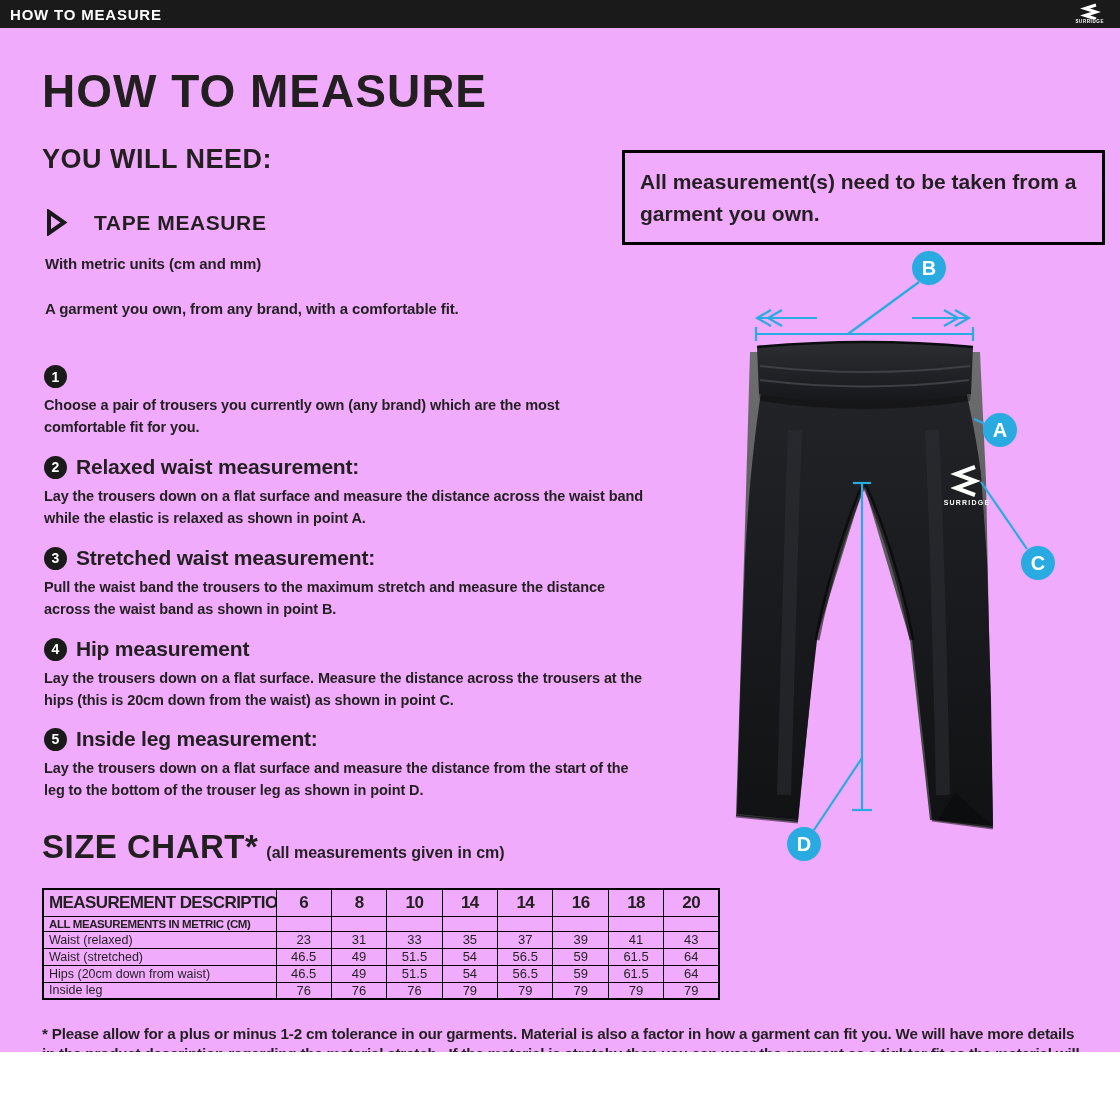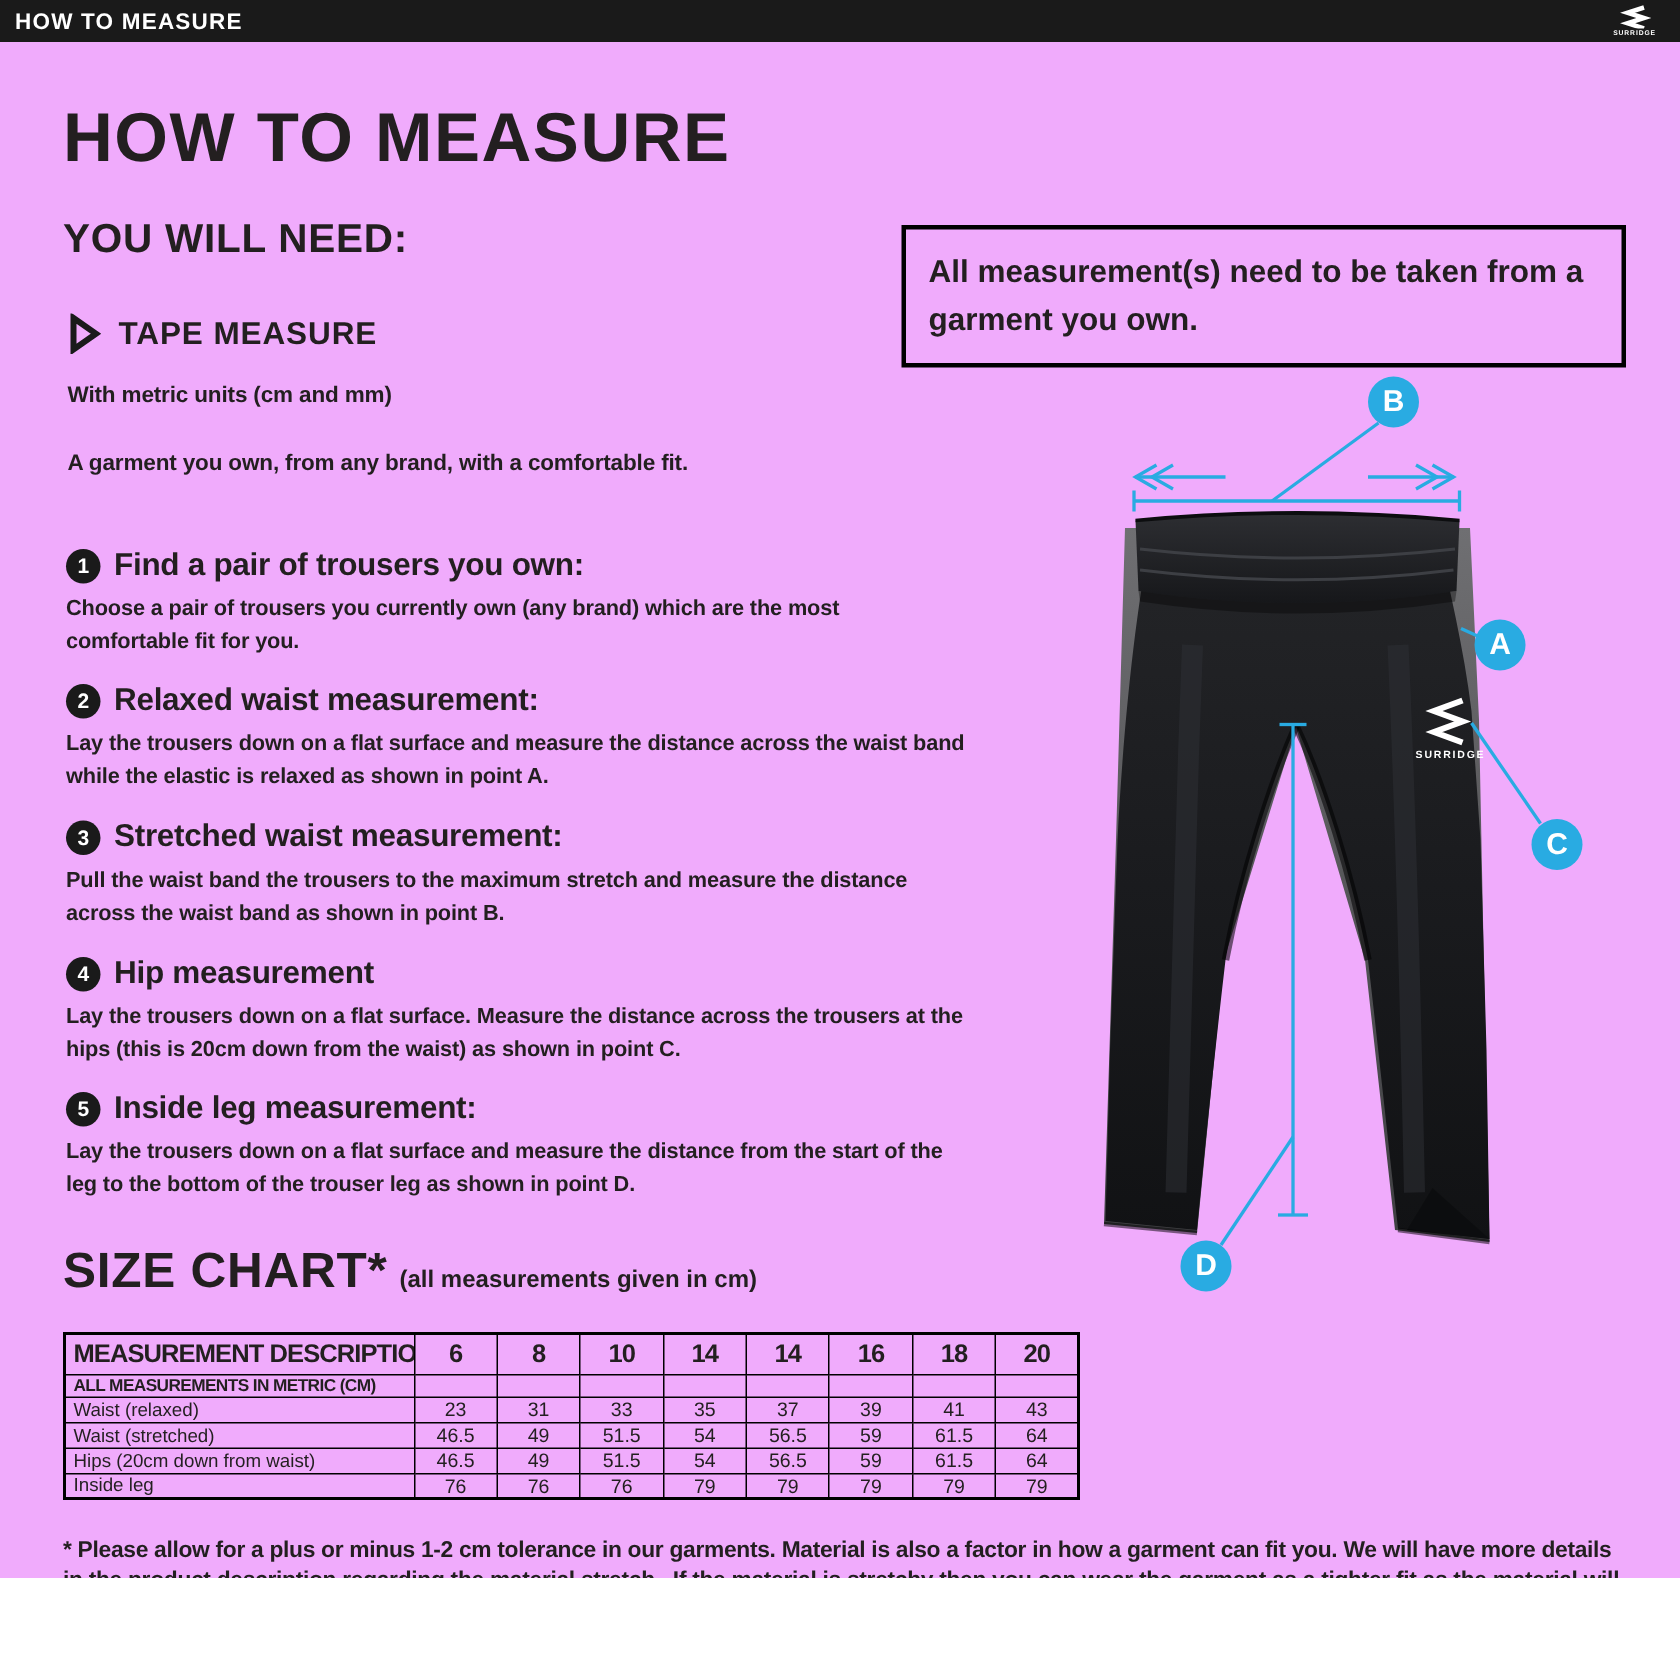--- a/index.html
+++ b/index.html
@@ -13,25 +13,25 @@
   .topbar-logo{display:flex;flex-direction:column;align-items:center;line-height:1;margin-right:8px;}
   .topbar-logo .logo-text{color:#fff;font-size:4.5px;font-weight:700;letter-spacing:.6px;margin-top:1px;}
 
   .page-title{position:absolute;left:42px;top:64px;margin:0;font-size:46px;font-weight:700;letter-spacing:1px;}
 
   .need-heading{position:absolute;left:42px;top:144px;margin:0;font-size:27px;font-weight:700;letter-spacing:.5px;}
 
   .need-item{position:absolute;left:45px;width:560px;}
   .need-item.first{top:209px;}
   .need-item.second{top:281px;}
-  .need-head{display:flex;align-items:center;gap:11px;text-align:right;}
+  .need-head{display:flex;align-items:center;gap:26px;text-align:right;}
   .need-label{font-size:21px;font-weight:700;letter-spacing:.6px;}
   .need-desc{margin-top:19px;font-size:15px;font-weight:700;letter-spacing:-.1px;}
 
-  .note-box{position:absolute;left:601px;top:150px;width:447px;border:3px solid #000;
+  .note-box{position:absolute;left:622px;top:150px;width:447px;border:3px solid #000;
             padding:13px 15px;font-size:21px;font-weight:700;line-height:1.5;}
 
   .step{position:absolute;left:44px;width:600px;}
   .step-head{display:flex;align-items:center;gap:9px;}
   .step-num{flex:0 0 auto;width:23px;height:23px;border-radius:50%;background:#1a1a1a;color:#fff;
             font-size:14px;font-weight:700;display:flex;align-items:center;justify-content:center;}
   .step-title{margin:0;font-size:21px;font-weight:700;letter-spacing:-.2px;}
   .step-body{margin:7px 0 0;font-size:14.5px;font-weight:700;line-height:1.5;letter-spacing:-.1px;}
   .s1{top:365px}.s2{top:455px}.s3{top:546px}.s4{top:637px}.s5{top:727px}
 
@@ -88,21 +88,20 @@
     <div class="need-desc">A garment you own, from any brand, with a comfortable fit.</div>
   </div>
 
   <aside class="note-box">
     <span>All measurement(s) need to be taken from a garment you own.</span>
   </aside>
 
   <div class="step s1">
     <div class="step-head">
       <span class="step-num">1</span>
-      <h3 class="step-title">Find a pair of trousers you own:</h3>
     </div>
     <p class="step-body">Choose a pair of trousers you currently own (any brand) which are the most comfortable fit for you.</p>
   </div>
 
   <div class="step s2">
     <div class="step-head">
       <span class="step-num">2</span>
       <h3 class="step-title">Relaxed waist measurement:</h3>
     </div>
     <p class="step-body">Lay the trousers down on a flat surface and measure the distance across the waist band while the elastic is relaxed as shown in point A.</p>

